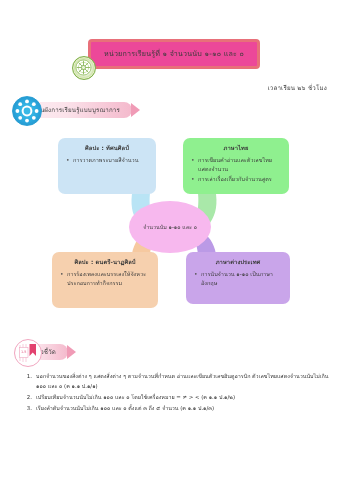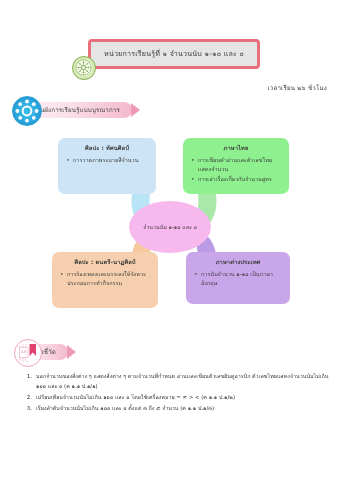--- a/index.html
+++ b/index.html
@@ -7,21 +7,21 @@
     width:339px;height:480px;background:#ffffff;
     font-family:"DejaVu Sans","Liberation Sans",sans-serif;
     color:#2b2b2b;overflow:hidden;position:relative;
   }
   .page{position:absolute;inset:0;}
 
   
   .title-wrap{position:absolute;left:88px;top:39px;width:172px;height:30px;}
   .title-box{
     position:absolute;inset:0;
-    border:3px solid #e8707a;border-radius:4px;background:#e5e5e5;
+    border:3px solid #e8707a;border-radius:4px;background:#ec4899;
     display:flex;align-items:center;justify-content:center;
   }
   .title-text{
     font-size:7.1px;letter-spacing:.2px;color:#3a3a3a;text-align:center;
     line-height:1.2;padding:0 8px;white-space:nowrap;
   }
   .title-badge{
     position:absolute;left:-16px;bottom:-11px;width:22px;height:22px;border-radius:50%;
     background:radial-gradient(circle at 50% 50%,#ffffff 0%,#ffffff 28%,#f0f6e8 46%,#cfe3a9 62%,#9fc45e 78%,#6aa33a 100%);
     border:1.6px solid #7fb04a;box-shadow:0 0 0 1px #e4eecb inset;

